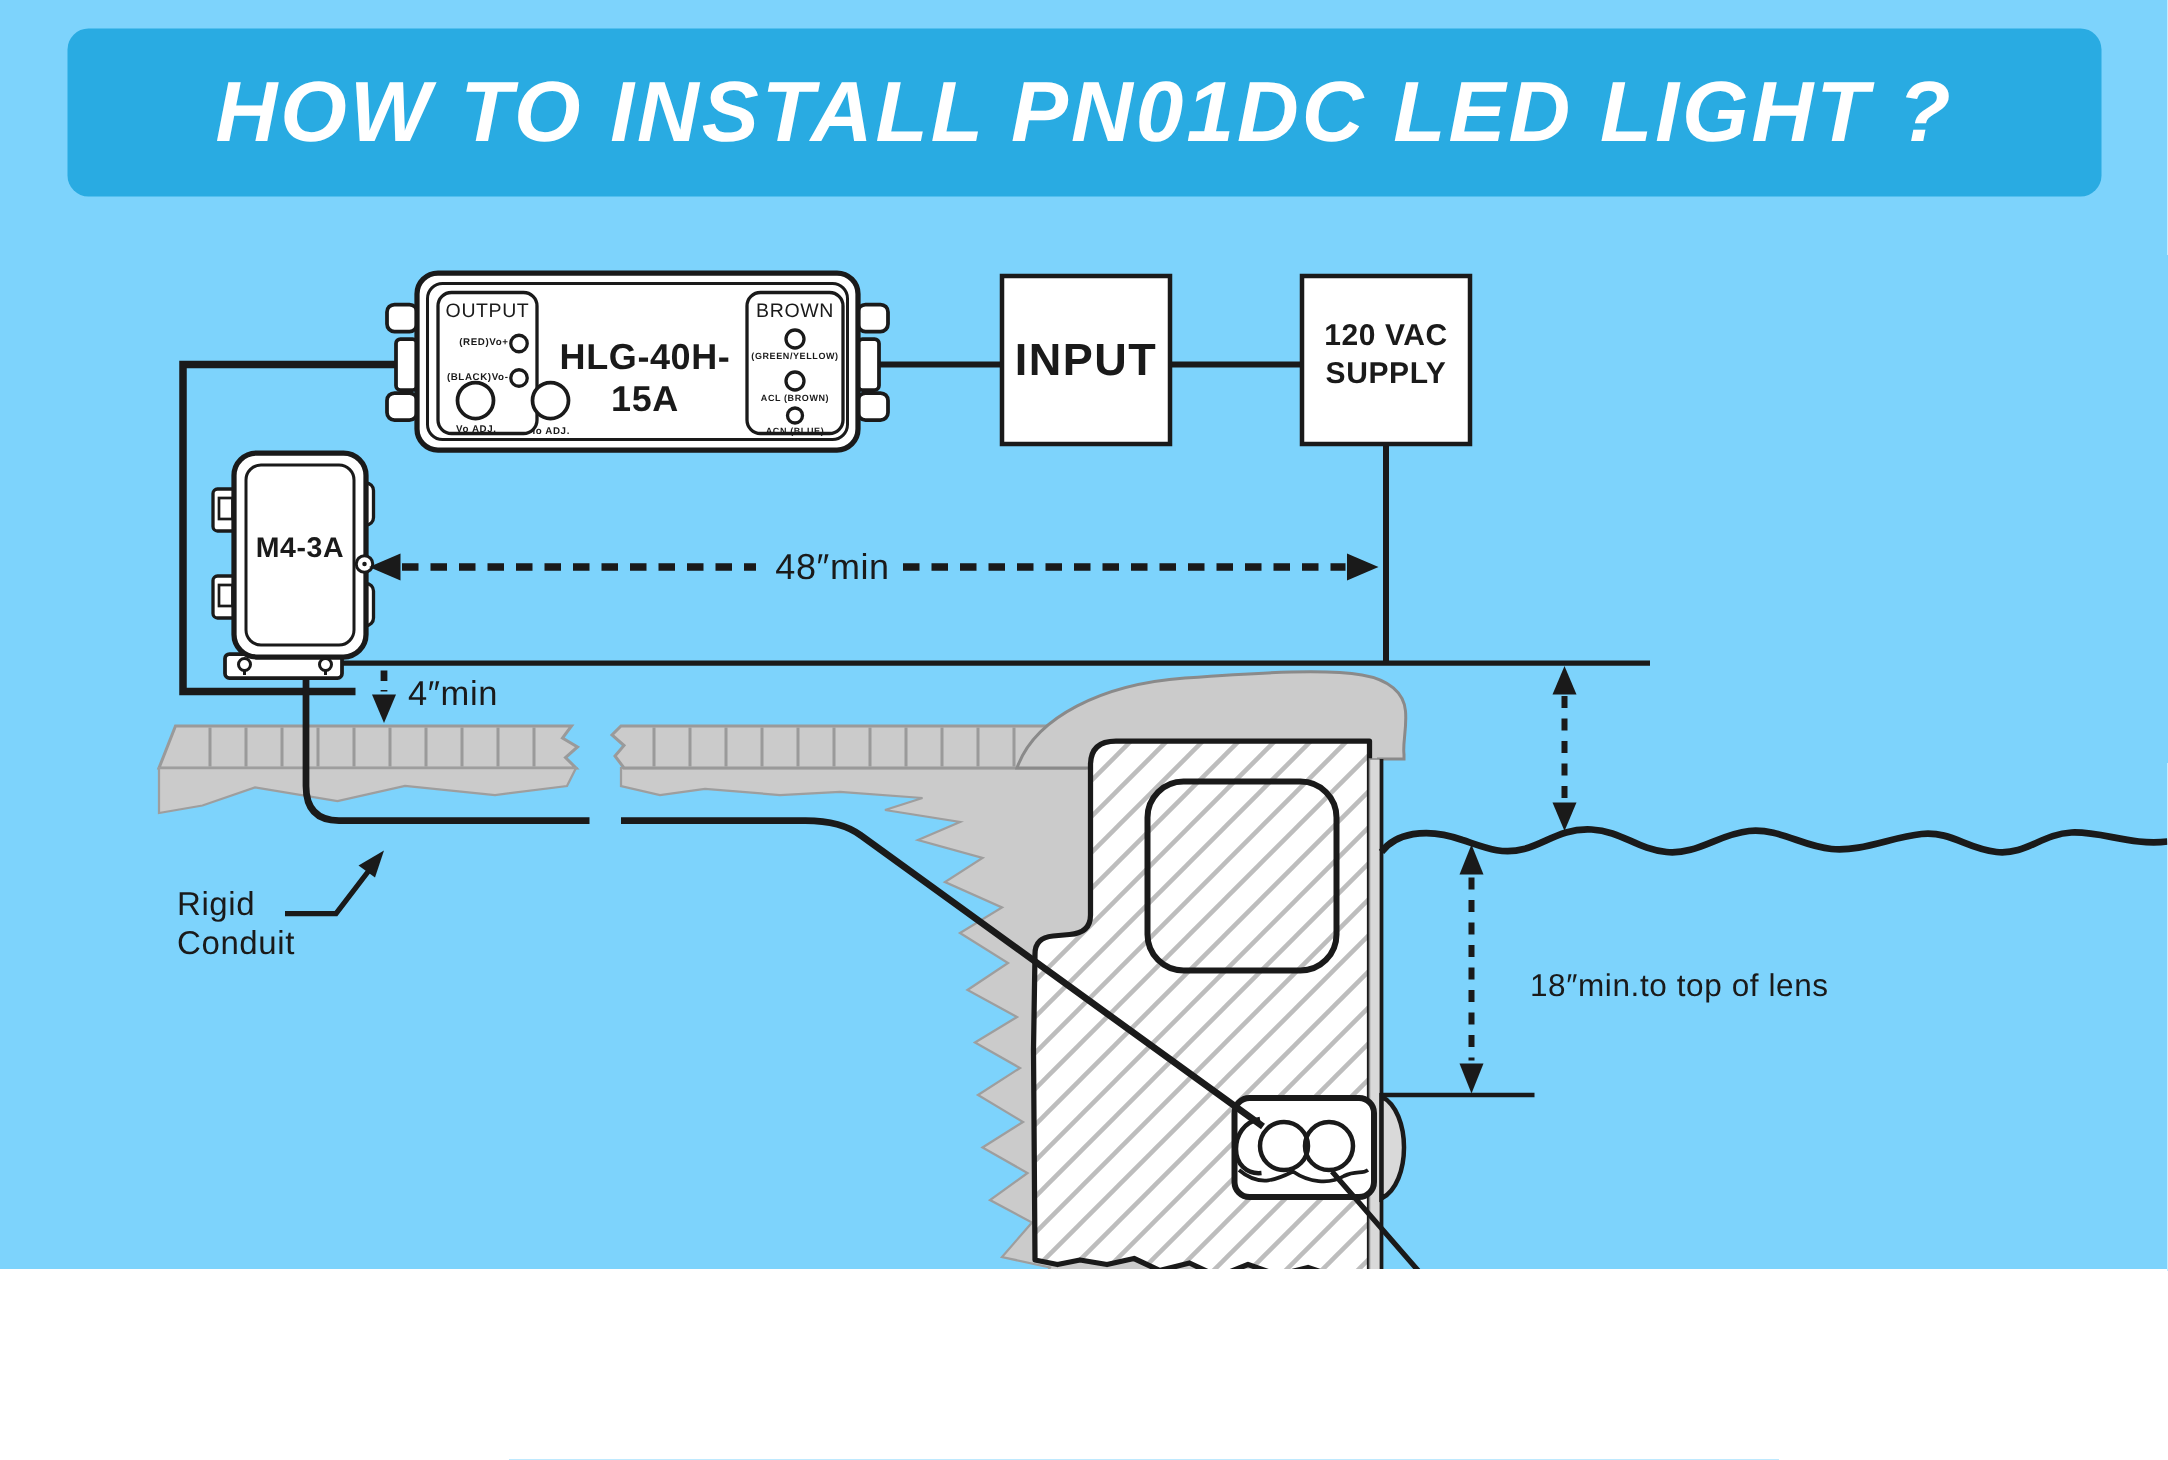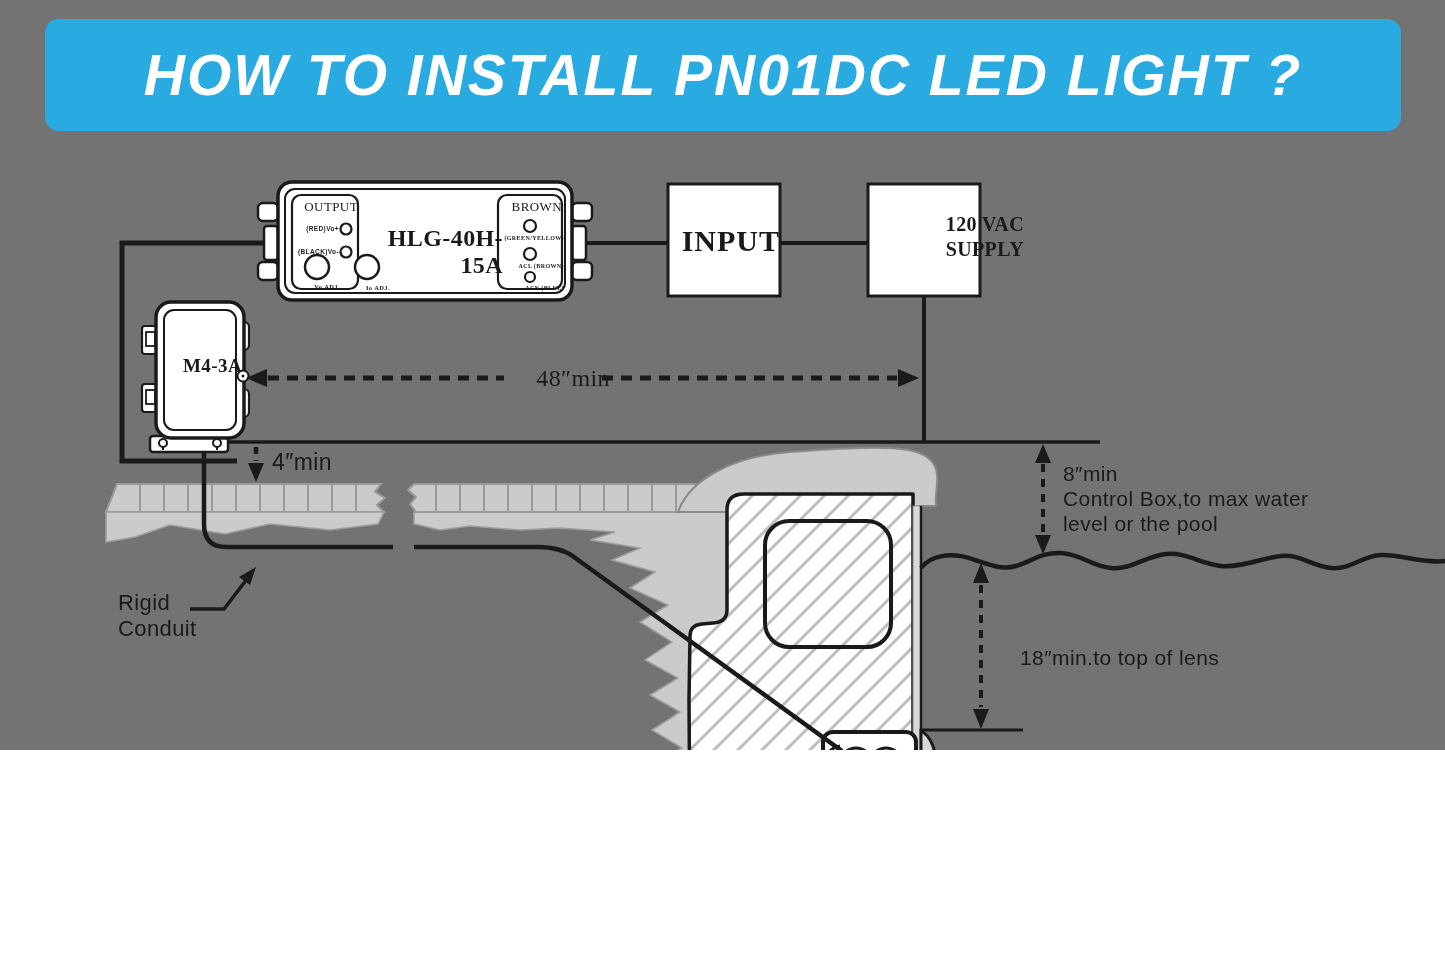--- a/index.html
+++ b/index.html
@@ -1,20 +1,20 @@
 <!DOCTYPE html>
 <html><head>
 <meta charset="utf-8">
 <style>
   html,body{margin:0;padding:0;background:#ffffff;}
-  #stage{position:relative;width:1445px;height:750px;background:#737373;overflow:hidden;
+  #stage{position:relative;width:1445px;height:846px;background:#7dd3fc;overflow:hidden;
          font-family:"Liberation Sans",sans-serif;color:#1a1a1a;}
   #diagram-svg{position:absolute;left:0;top:0;}
   .lbl{position:absolute;white-space:pre-line;letter-spacing:.4px;}
-  .center{text-align:right;font-family:Liberation Serif, serif;}
+  .center{text-align:center;}
   .right{text-align:right;}
   #banner{position:absolute;left:45px;top:19px;width:1356px;height:112px;border-radius:14px;
           display:flex;align-items:center;justify-content:center;}
   #banner-title{color:#ffffff;font-size:57px;font-weight:bold;font-style:italic;letter-spacing:2px;white-space:nowrap;}
 </style>
 </head>
 <body>
 
 <div id="stage">
 
@@ -166,28 +166,25 @@
   <div class="lbl right" style="left:292px;top:248px;width:47px;font-size:6.5px;font-weight:bold;">(BLACK)Vo-</div>
   <div class="lbl center" style="left:295px;top:283px;width:45px;font-size:6.5px;font-weight:bold;">Vo ADJ.</div>
   <div class="lbl center" style="left:345px;top:284px;width:45px;font-size:6.5px;font-weight:bold;">Io ADJ.</div>
   <div class="lbl center" style="left:357px;top:225px;width:146px;font-size:24px;font-weight:bold;">HLG-40H-15A</div>
   <div class="lbl center" style="left:498px;top:199px;width:64px;font-size:13px;">BROWN</div>
   <div class="lbl center" style="left:496px;top:235px;width:68px;font-size:6px;font-weight:bold;">(GREEN/YELLOW)</div>
   <div class="lbl center" style="left:496px;top:263px;width:68px;font-size:6px;font-weight:bold;">ACL (BROWN)</div>
   <div class="lbl center" style="left:496px;top:285px;width:68px;font-size:6px;font-weight:bold;">ACN (BLUE)</div>
 
   <div class="lbl center" style="left:668px;top:224px;width:112px;font-size:30px;font-weight:bold;letter-spacing:1px;">INPUT</div>
-  <div class="lbl center" style="left:868px;top:212px;width:112px;font-size:20px;font-weight:bold;line-height:25px;margin-left:44px;">120 VAC
+  <div class="lbl center" style="left:868px;top:212px;width:112px;font-size:20px;font-weight:bold;line-height:25px;">120 VAC
 SUPPLY</div>
   <div class="lbl center" style="left:158px;top:355px;width:84px;font-size:19px;font-weight:bold;">M4-3A</div>
 
   <div class="lbl center" style="left:500px;top:365px;width:110px;font-size:24px;">48″min</div>
   <div class="lbl" style="left:272px;top:449px;font-size:23px;">4″min</div>
-  <div class="lbl" style="left:1063px;top:461px;font-size:21px;line-height:25px;">8″min
-Control Box,to max water
-level or the pool</div>
   <div class="lbl" style="left:1020px;top:630px;font-size:21px;margin-top:16px;">18″min.to top of lens</div>
   <div class="lbl center" style="left:792px;top:897px;width:62px;font-size:23px;">2″</div>
 
   <div class="lbl" style="left:118px;top:590px;font-size:22px;line-height:26px;">Rigid
 Conduit</div>
 
 </div>
 
 </body></html>

